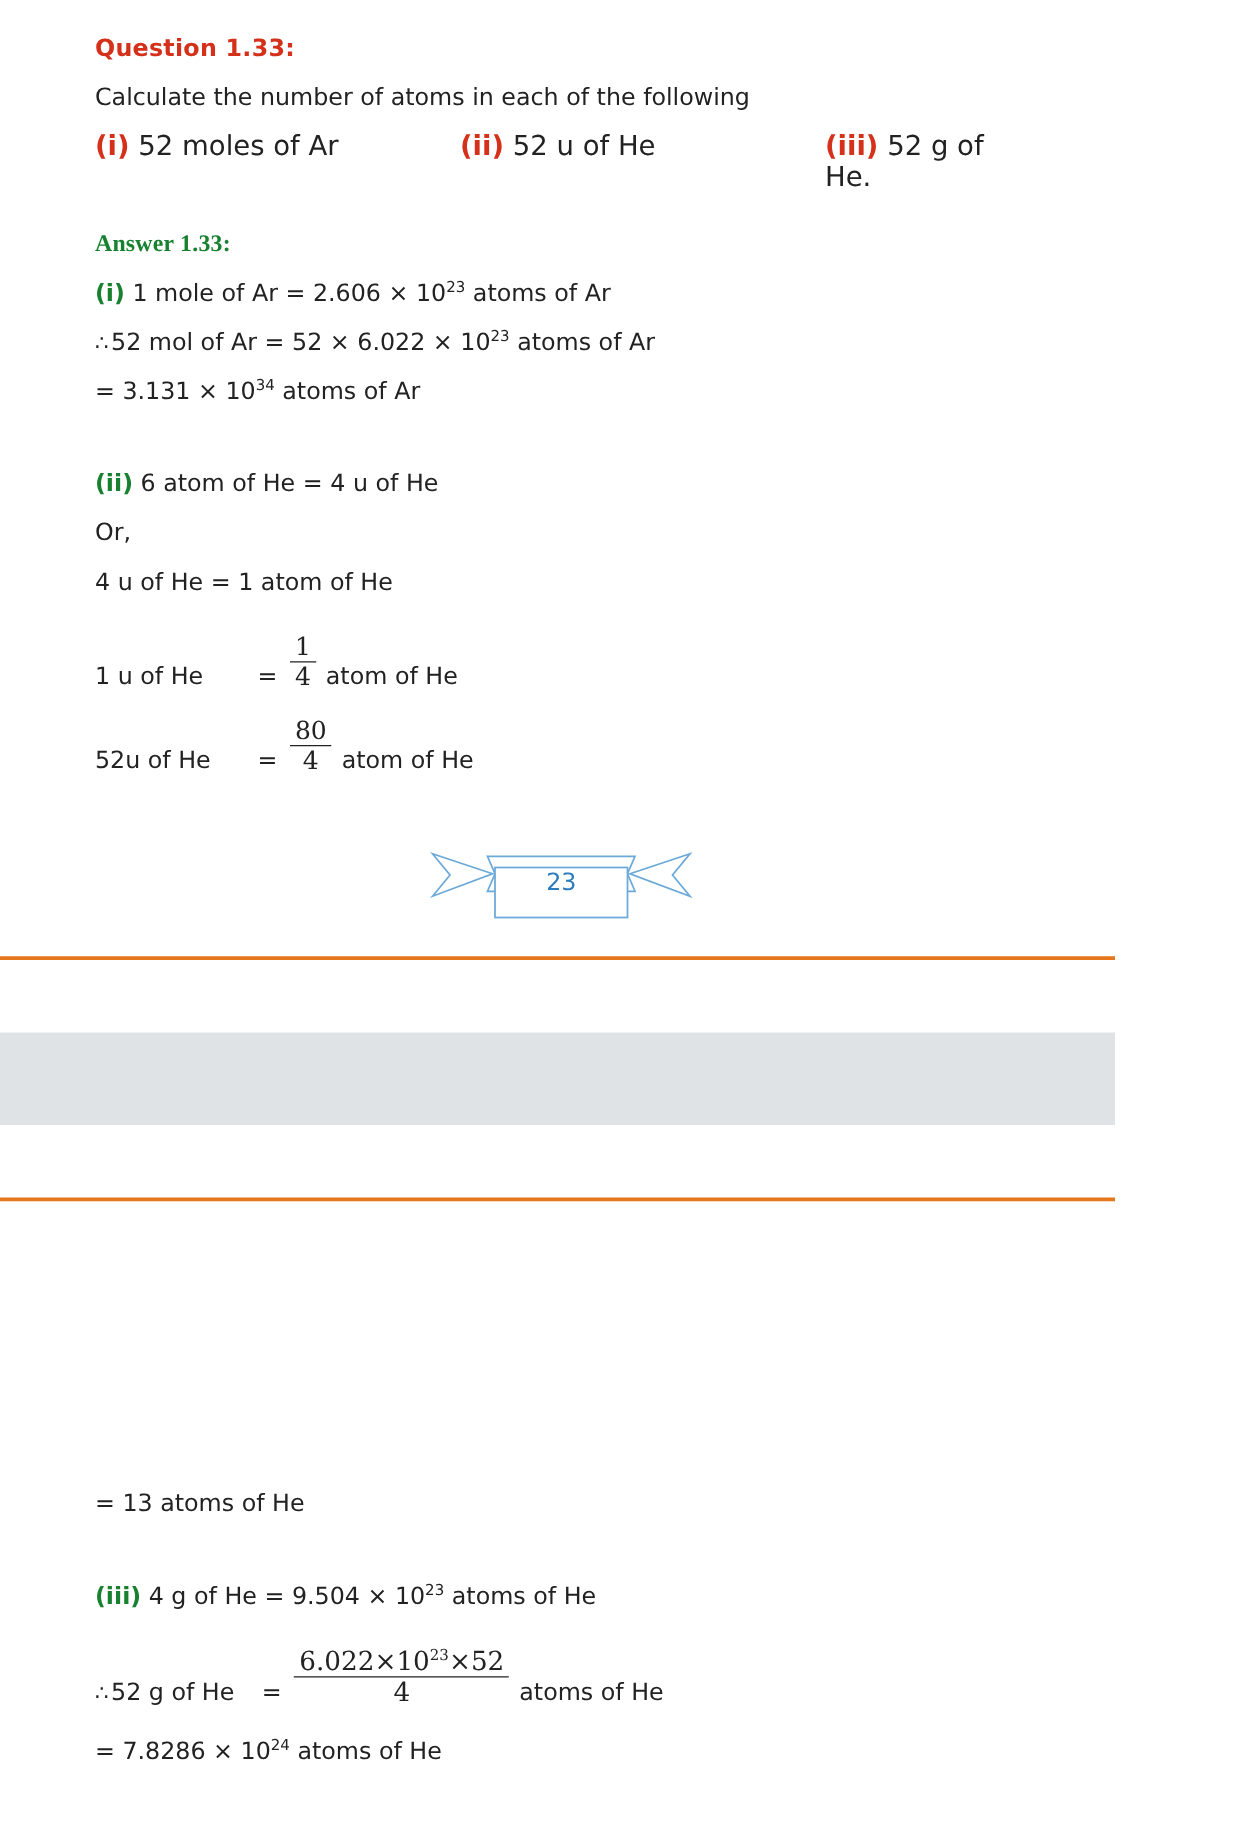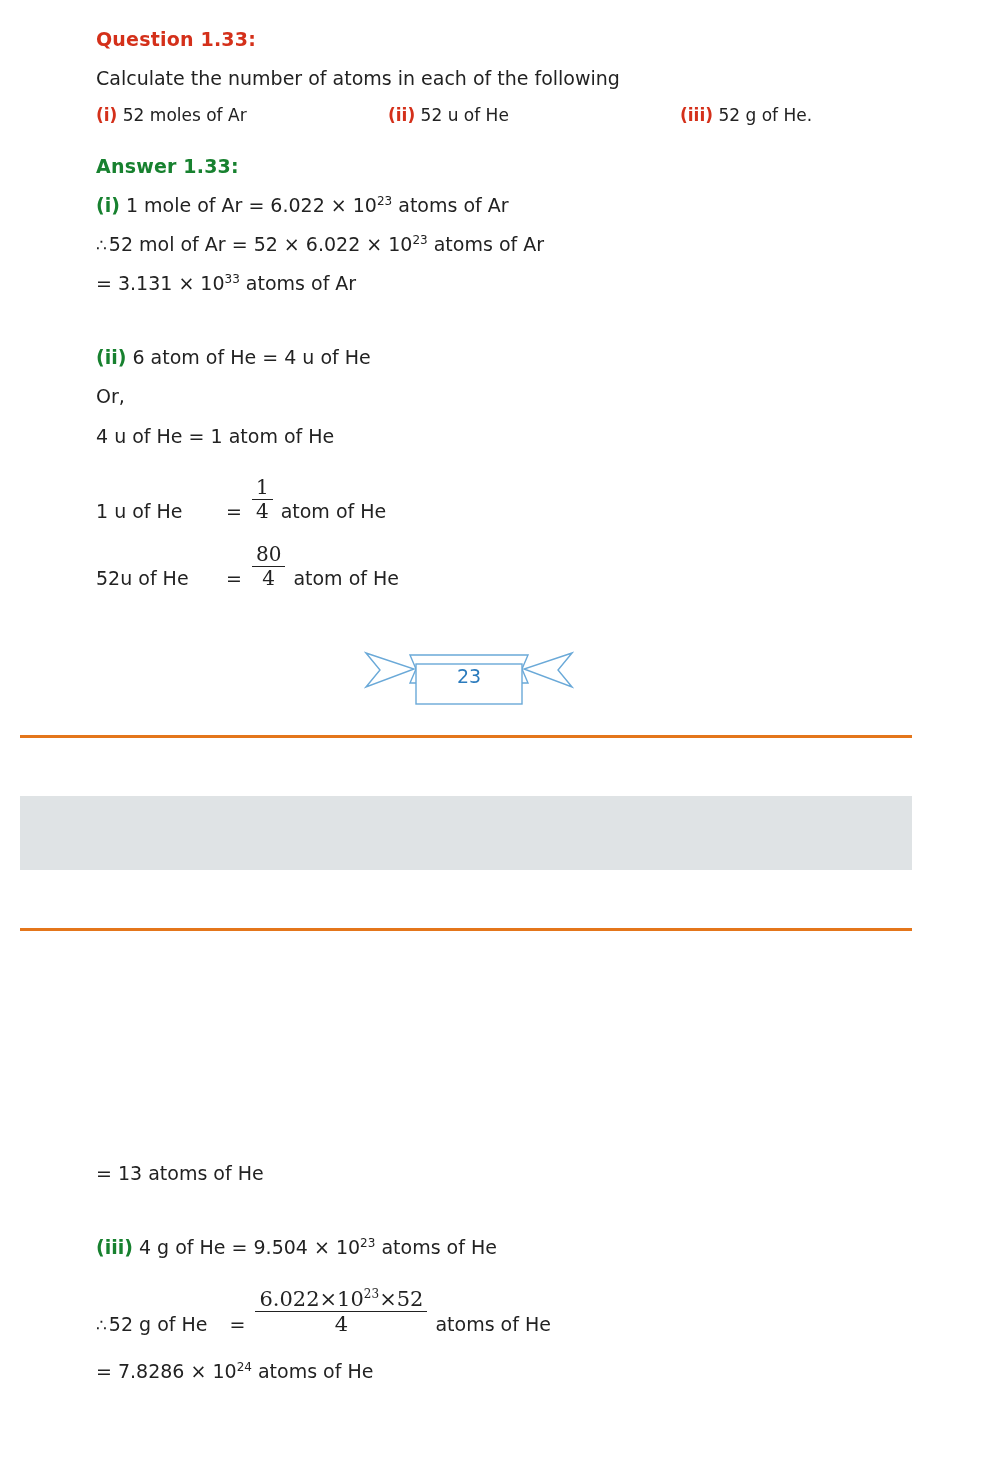--- a/index.html
+++ b/index.html
@@ -12,57 +12,57 @@
     min-height: 1465px;
     font-family: "DejaVu Sans", sans-serif;
     color: #222222;
     position: relative;
   }
   .page {
     position: relative;
     width: 892px;
     min-height: 1465px;
     box-sizing: border-box;
-    margin-left: 20px;
   }
   .content {
     padding: 28px 70px 0 76px;
   }
   .q-heading {
     color: #d4301a;
     font-weight: bold;
     font-size: 19px;
     margin: 0 0 14px 0;
     letter-spacing: .2px;
   }
   .a-heading {
     color: #17812f;
     font-weight: bold;
     font-size: 19px;
     margin: 0 0 14px 0;
     letter-spacing: .2px;
+    font-family: Liberation Serif, serif;
   }
   .para {
     font-size: 19px;
     line-height: 1.5;
     margin: 0 0 12px 0;
     color: #222;
   }
   .lbl-red {
     color: #d4301a;
     font-weight: bold;
   }
   .lbl-green {
     color: #17812f;
     font-weight: bold;
   }
   .options-row {
     display: flex;
     align-items: flex-start;
-    font-size: 17px;
+    font-size: 22px;
     margin: 0 0 30px 0;
   }
   .opt-1 { width: 292px; }
   .opt-2 { width: 292px; }
   .opt-3 { flex: 1; }
   .sup {
     font-size: 12px;
     vertical-align: super;
     line-height: 0;
   }
@@ -171,29 +171,29 @@
       <div class="opt-3">
         <span class="lbl-red">(iii)</span>
         <span>52 g of He.</span>
       </div>
     </div>
 
     <div class="a-heading">Answer 1.33:</div>
 
     <div class="line">
       <span class="lbl-green">(i)</span>
-      <span>1 mole of Ar = 6.022 × 10</span><span class="sup">23</span><span> atoms of Ar</span>
+      <span>1 mole of Ar = 2.606 × 10</span><span class="sup">23</span><span> atoms of Ar</span>
     </div>
 
     <div class="line">
       <span class="therefore">∴</span><span>52 mol of Ar = 52 × 6.022 × 10</span><span class="sup">23</span><span> atoms of Ar</span>
     </div>
 
     <div class="line">
-      <span>= 3.131 × 10</span><span class="sup">33</span><span> atoms of Ar</span>
+      <span>= 3.131 × 10</span><span class="sup">34</span><span> atoms of Ar</span>
     </div>
 
     <div class="gap-md"></div>
 
     <div class="line">
       <span class="lbl-green">(ii)</span>
       <span>6 atom of He = 4 u of He</span>
     </div>
 
     <div class="line">Or,</div>

